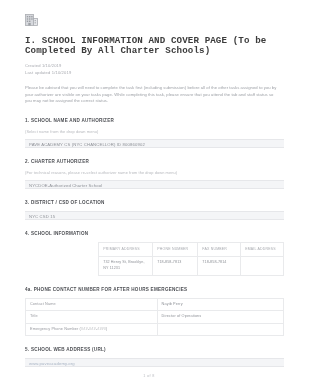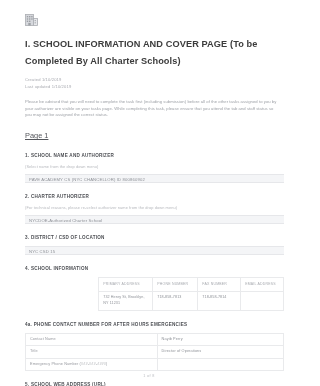--- a/index.html
+++ b/index.html
@@ -34,26 +34,27 @@
     height: 14px;
     margin: 3px 0 9px 0;
     position: relative;
     opacity: .75;
   }
   .doc-icon svg { display: block; }
 
   
   .doc-title {
     font-size: 9.2px;
-    line-height: 17px;
+    line-height: 10px;
     font-weight: 700;
     color: #3c3c3c;
     letter-spacing: .1px;
     margin: 0 0 7px 0;
     max-width: 258px;
+    font-family: Liberation Mono, monospace;
   }
 
   
   .meta-line {
     font-size: 4.1px;
     line-height: 6.6px;
     color: #a8aab0;
     letter-spacing: .15px;
     white-space: nowrap;
   }
@@ -213,21 +214,20 @@
 
     <h1 class="doc-title">I. SCHOOL INFORMATION AND COVER PAGE (To be Completed By All Charter Schools)</h1>
 
     <div class="meta-block">
       <div class="meta-line">Created 1/10/2019</div>
       <div class="meta-line">Last updated 1/10/2019</div>
     </div>
 
     <p class="intro">Please be advised that you will need to complete the task first (including submission) before all of the other tasks assigned to you by your authorizer are visible on your tasks page. While completing this task, please ensure that you attend the tab and staff status so you may not be assigned the correct status.</p>
 
-    <div class="page-heading">Page 1</div>
 
     <div class="section">
       <div class="section-title">
         <span>1.</span>
         <span>SCHOOL NAME AND AUTHORIZER</span>
       </div>
       <div class="helper">(Select name from the drop down menu)</div>
       <div class="value-strip">PAVE ACADEMY CS (NYC CHANCELLOR) ID 800860902</div>
     </div>
 

